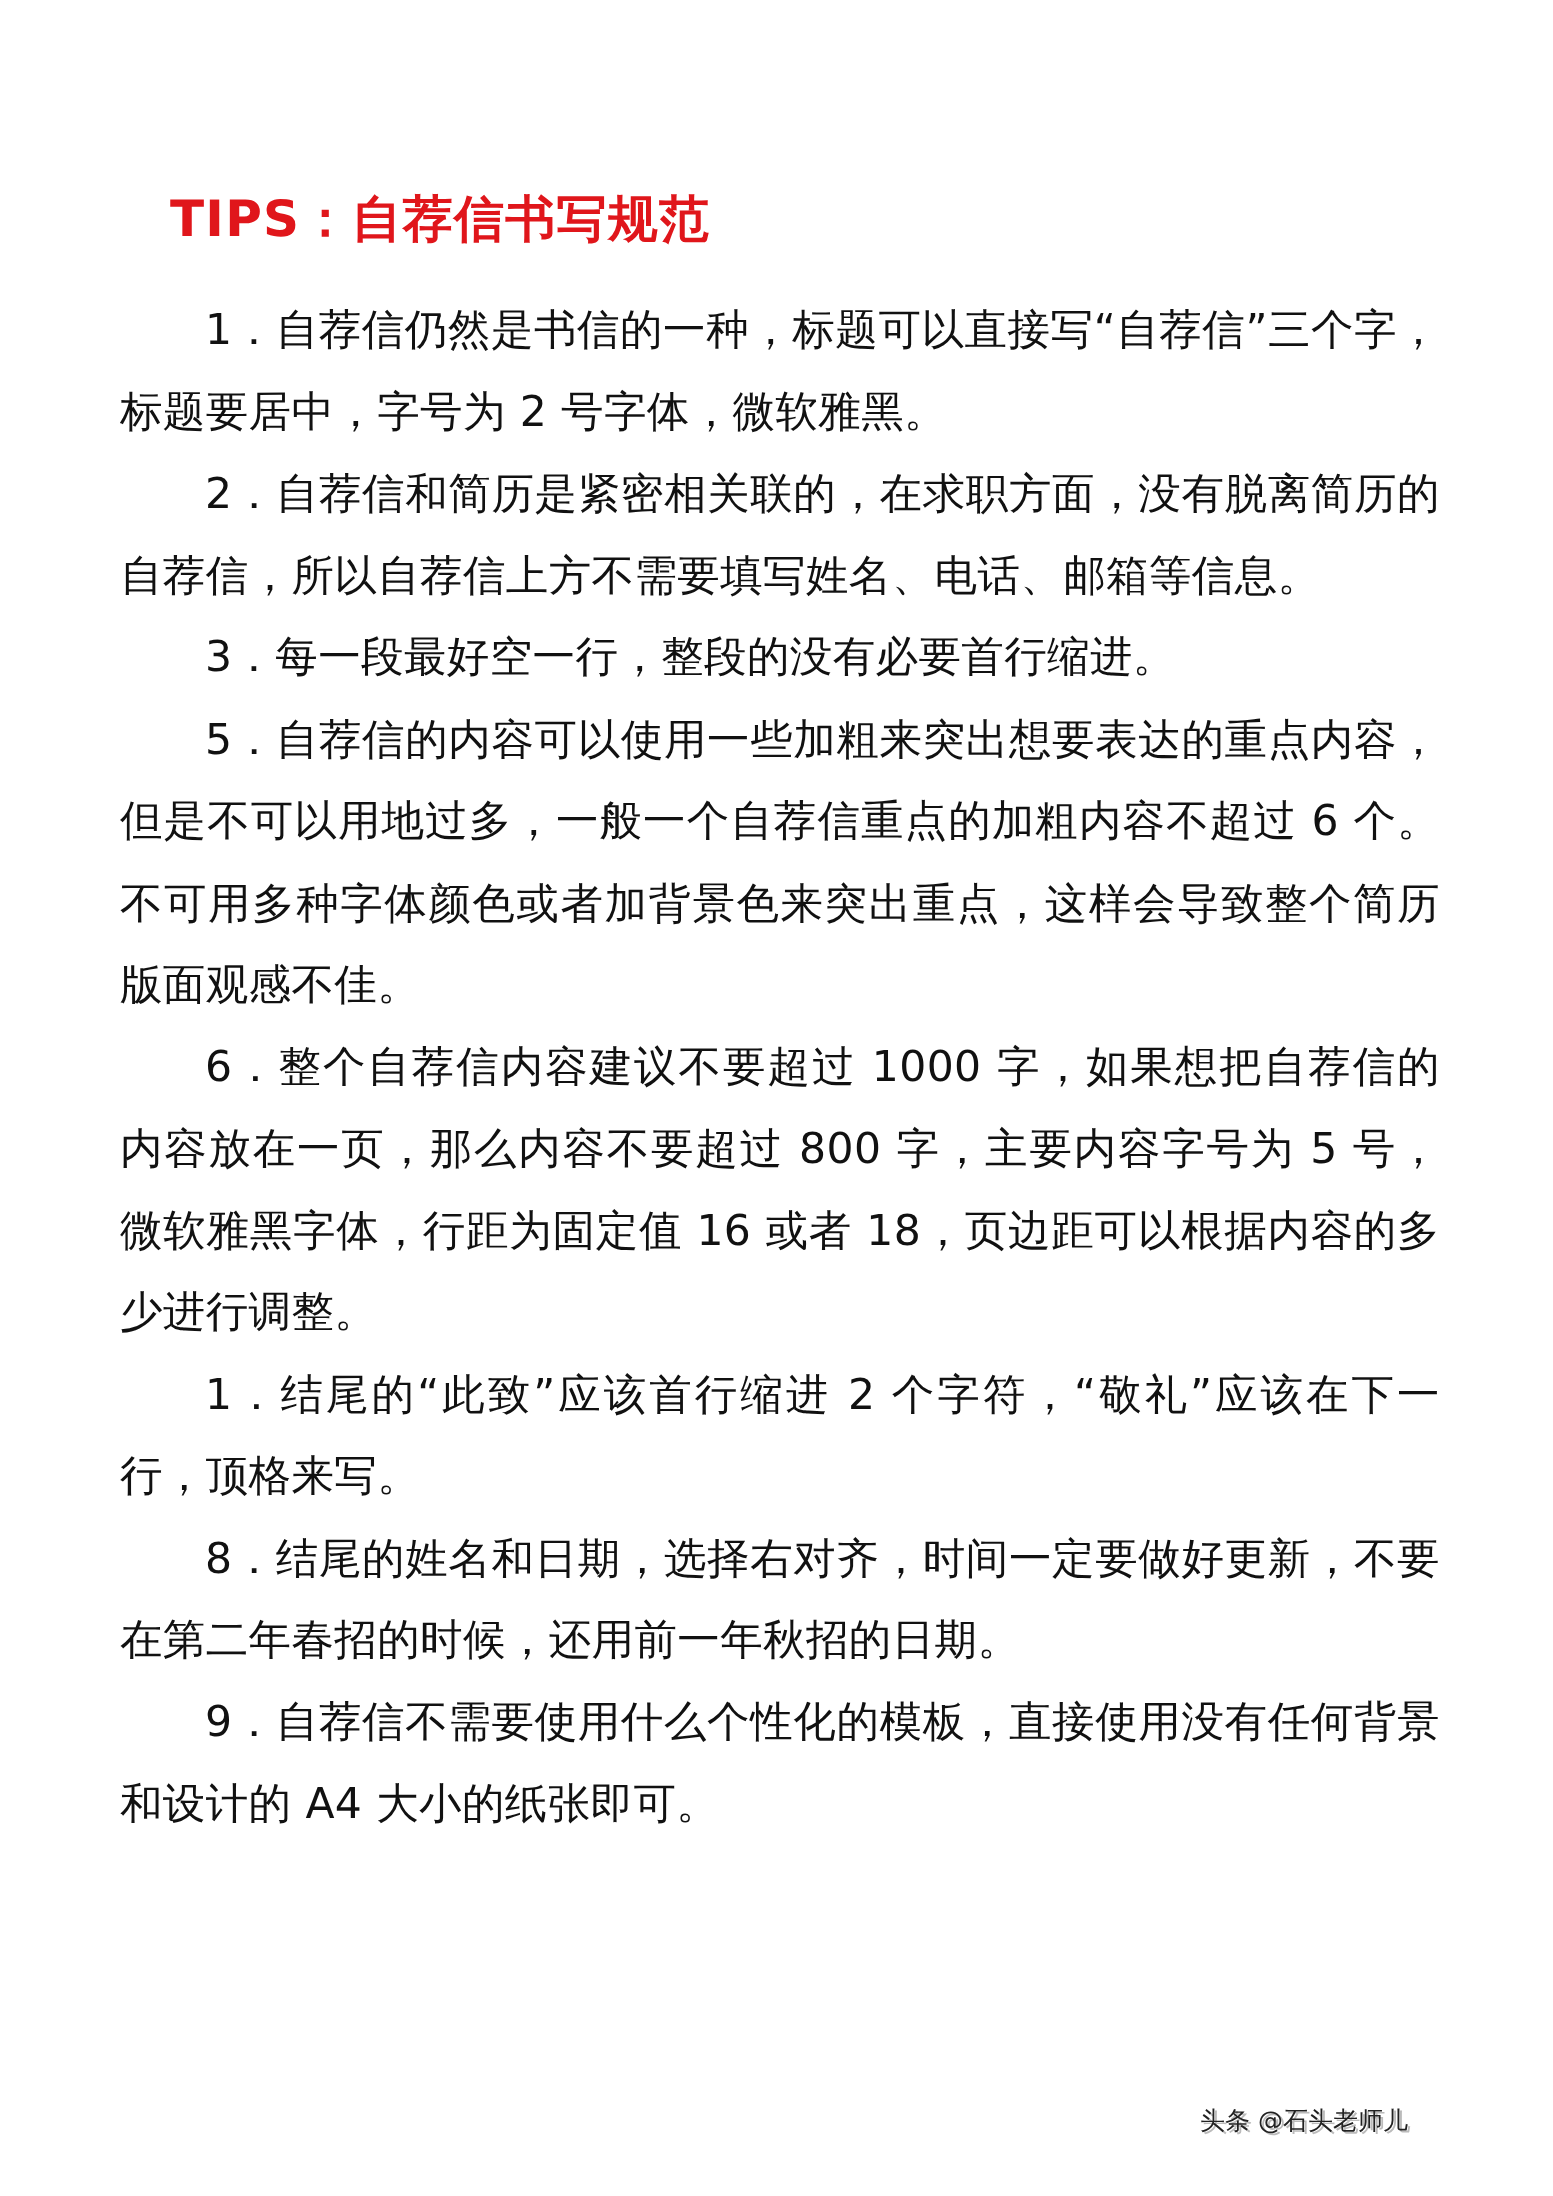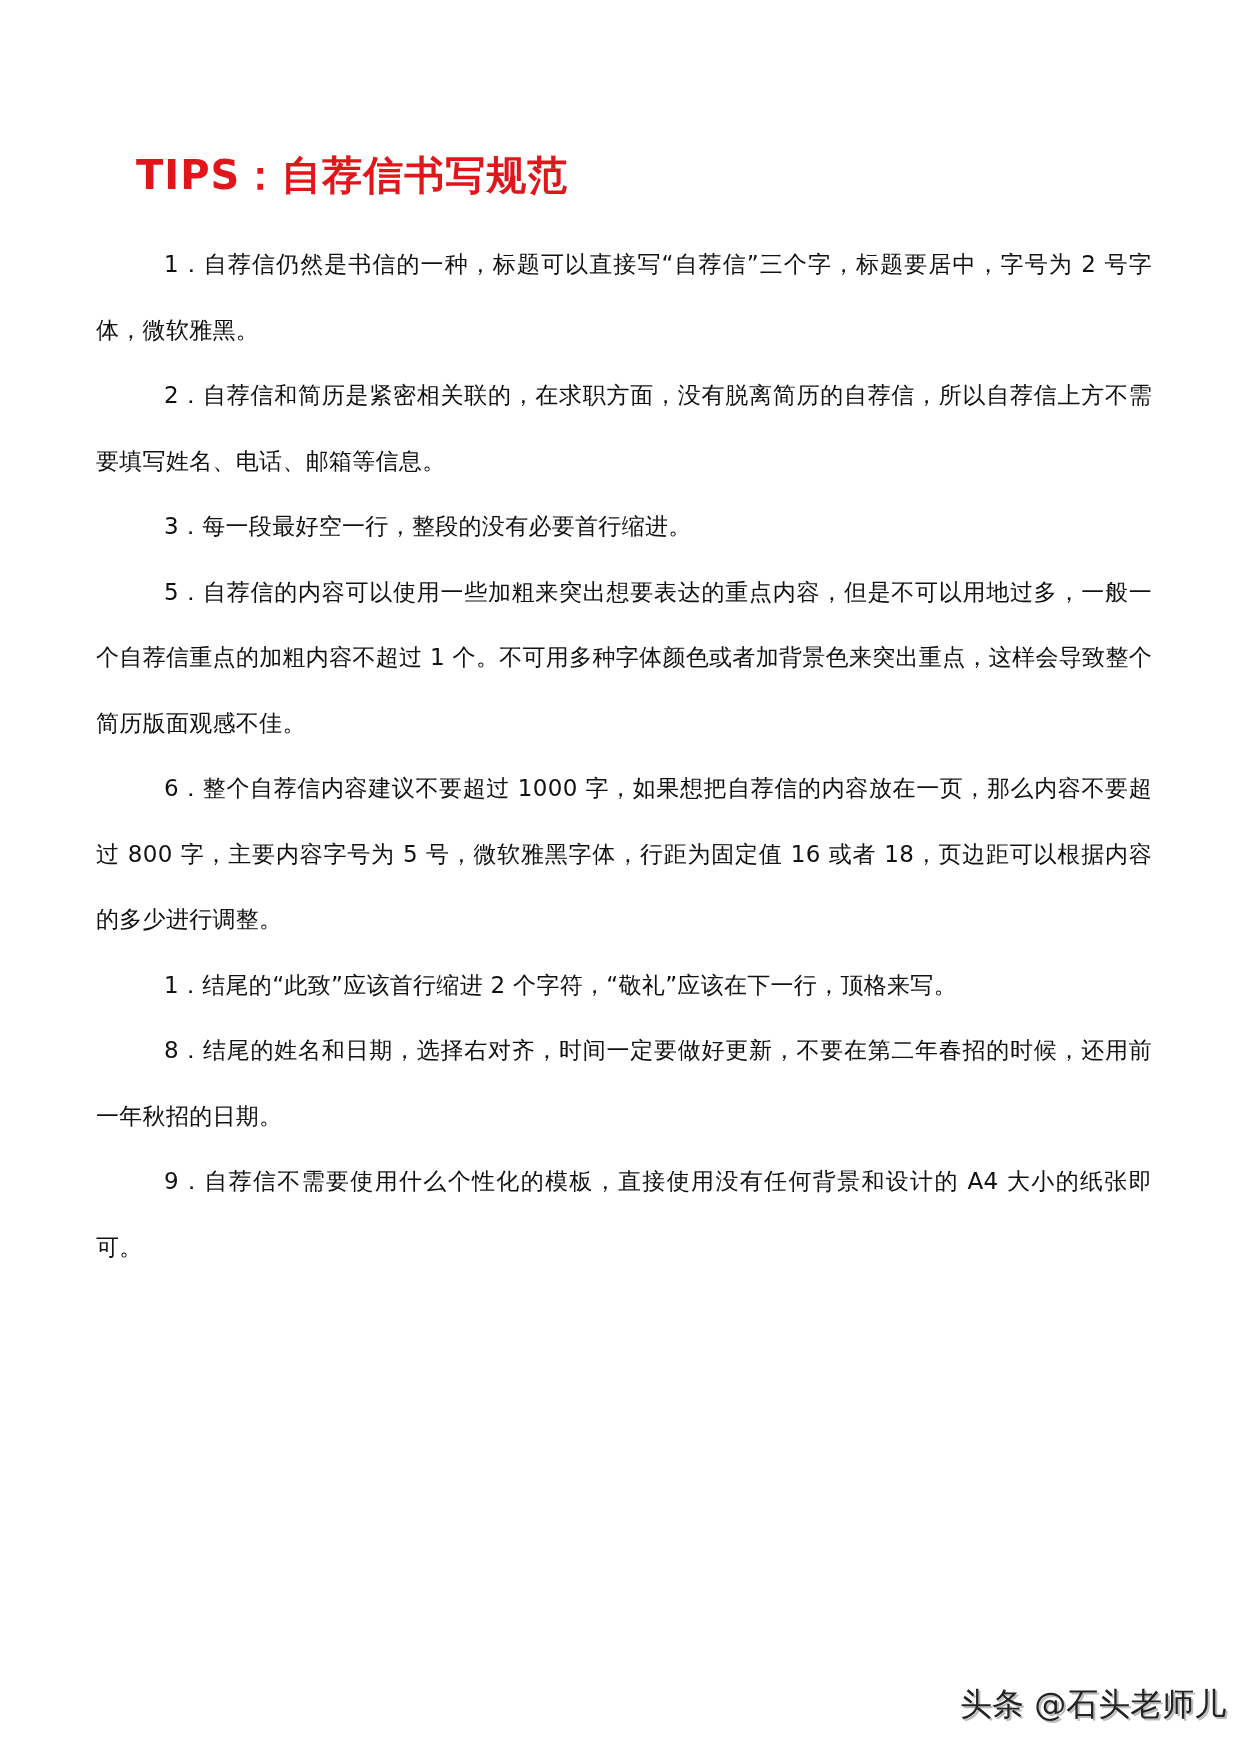--- a/index.html
+++ b/index.html
@@ -1,34 +1,34 @@
 <!DOCTYPE html>
 <html><head>
 <meta charset="utf-8">
 <style>
   html, body { margin: 0; padding: 0; background: #ffffff; }
   body { width: 1242px; height: 1757px; position: relative; overflow: hidden;
          font-family: "DejaVu Sans", "Liberation Sans", sans-serif; color: #111; }
   .title { position: absolute; left: 136px; top: 148px; font-size: 40px; font-weight: bold;
            color: #e0161b; letter-spacing: 1px; white-space: nowrap; text-align: center; }
   .body { position: absolute; left: 96px; top: 232px; width: 1056px; }
-  .para { margin: 0; font-size: 23px; line-height: 65.5px; text-indent: 68px;
+  .para { margin: 0; font-size: 34px; line-height: 65.5px; text-indent: 68px;
           text-align: justify; letter-spacing: 0.3px; }
-  .watermark { position: absolute; left: 960px; top: 1683px; font-size: 32px; color: #222;
+  .watermark { position: absolute; left: 960px; top: 1683px; font-size: 20px; color: #222;
                white-space: nowrap; text-shadow: 2px 2px 0 #bbb, -1px -1px 0 #fff; }
 </style>
 </head>
 <body>
 
 <div class="title">TIPS：自荐信书写规范</div>
 
 <div class="body">
   <p class="para">1．自荐信仍然是书信的一种，标题可以直接写“自荐信”三个字，标题要居中，字号为 2 号字体，微软雅黑。</p>
   <p class="para">2．自荐信和简历是紧密相关联的，在求职方面，没有脱离简历的自荐信，所以自荐信上方不需要填写姓名、电话、邮箱等信息。</p>
   <p class="para">3．每一段最好空一行，整段的没有必要首行缩进。</p>
-  <p class="para">5．自荐信的内容可以使用一些加粗来突出想要表达的重点内容，但是不可以用地过多，一般一个自荐信重点的加粗内容不超过 1 个。不可用多种字体颜色或者加背景色来突出重点，这样会导致整个简历版面观感不佳。</p>
+  <p class="para">5．自荐信的内容可以使用一些加粗来突出想要表达的重点内容，但是不可以用地过多，一般一个自荐信重点的加粗内容不超过 6 个。不可用多种字体颜色或者加背景色来突出重点，这样会导致整个简历版面观感不佳。</p>
   <p class="para">6．整个自荐信内容建议不要超过 1000 字，如果想把自荐信的内容放在一页，那么内容不要超过 800 字，主要内容字号为 5 号，微软雅黑字体，行距为固定值 16 或者 18，页边距可以根据内容的多少进行调整。</p>
   <p class="para">1．结尾的“此致”应该首行缩进 2 个字符，“敬礼”应该在下一行，顶格来写。</p>
   <p class="para">8．结尾的姓名和日期，选择右对齐，时间一定要做好更新，不要在第二年春招的时候，还用前一年秋招的日期。</p>
   <p class="para">9．自荐信不需要使用什么个性化的模板，直接使用没有任何背景和设计的 A4 大小的纸张即可。</p>
 </div>
 
 <div class="watermark">头条 @石头老师儿</div>
 
 </body></html>

